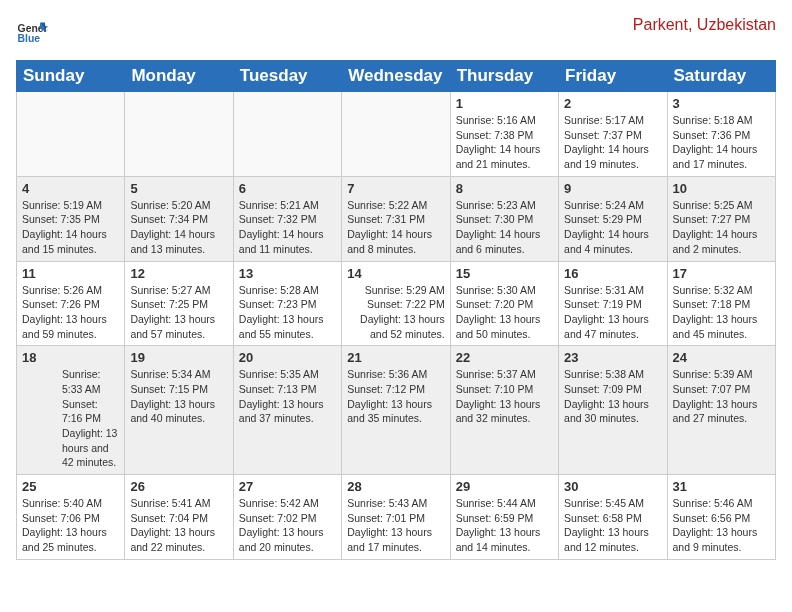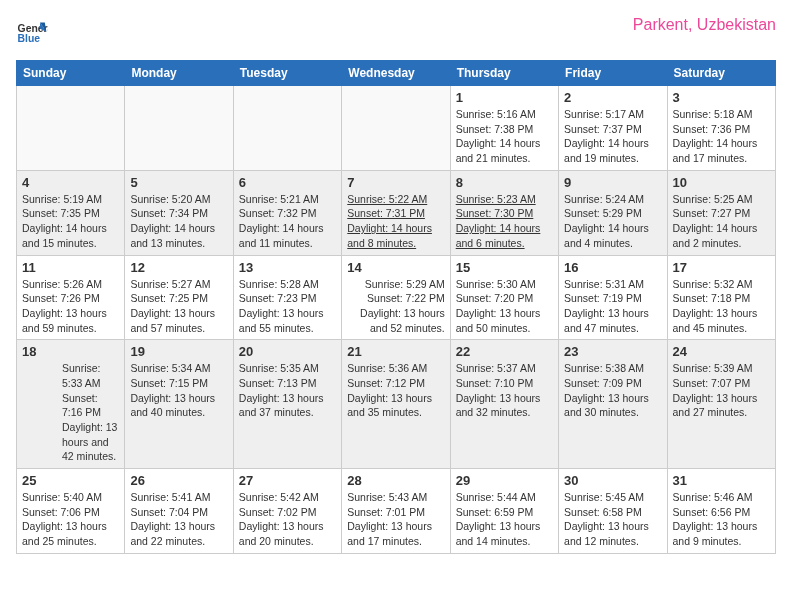--- a/index.html
+++ b/index.html
@@ -20,32 +20,32 @@
       display: flex;
       align-items: center;
       gap: 4px;
     }
     .logo-icon {
       width: 32px;
       height: 32px;
     }
     .title-block { text-align: right; }
     .month-title { font-size: 36px; color: #333; font-weight: normal; }
-    .location-title { font-size: 16px; color: #ec4899; }
+    .location-title { font-size: 16px; color: #b91c1c; }
 
     .calendar {
       width: 100%;
       border-collapse: collapse;
     }
     .calendar th {
       background: #2a6fba;
       color: #fff;
       text-align: left;
       padding: 5px 6px;
-      font-size: 12px;
+      font-size: 17px;
       border: 1px solid #2a6fba;
     }
     .calendar td {
       vertical-align: top;
       border: 1px solid #ccc;
       padding: 4px 5px;
       width: 108px;
       min-height: 70px;
       font-size: 11px;
       color: #333;
@@ -135,27 +135,27 @@
 Daylight: 14 hours and 13 minutes.</div>
         </td>
         <td>
           <span class="day-num">6</span>
           <div class="day-info" style="white-space: pre-line;">Sunrise: 5:21 AM
 Sunset: 7:32 PM
 Daylight: 14 hours and 11 minutes.</div>
         </td>
         <td>
           <span class="day-num">7</span>
-          <div class="day-info" style="white-space: pre-line; text-decoration: underline;">Sunrise: 5:22 AM
+          <div class="day-info" style="white-space: pre-line;">Sunrise: 5:22 AM
 Sunset: 7:31 PM
 Daylight: 14 hours and 8 minutes.</div>
         </td>
         <td>
           <span class="day-num">8</span>
-          <div class="day-info" style="white-space: pre-line; text-decoration: underline;">Sunrise: 5:23 AM
+          <div class="day-info" style="white-space: pre-line;">Sunrise: 5:23 AM
 Sunset: 7:30 PM
 Daylight: 14 hours and 6 minutes.</div>
         </td>
         <td>
           <span class="day-num">9</span>
           <div class="day-info" style="white-space: pre-line;">Sunrise: 5:24 AM
 Sunset: 5:29 PM
 Daylight: 14 hours and 4 minutes.</div>
         </td>
         <td>

